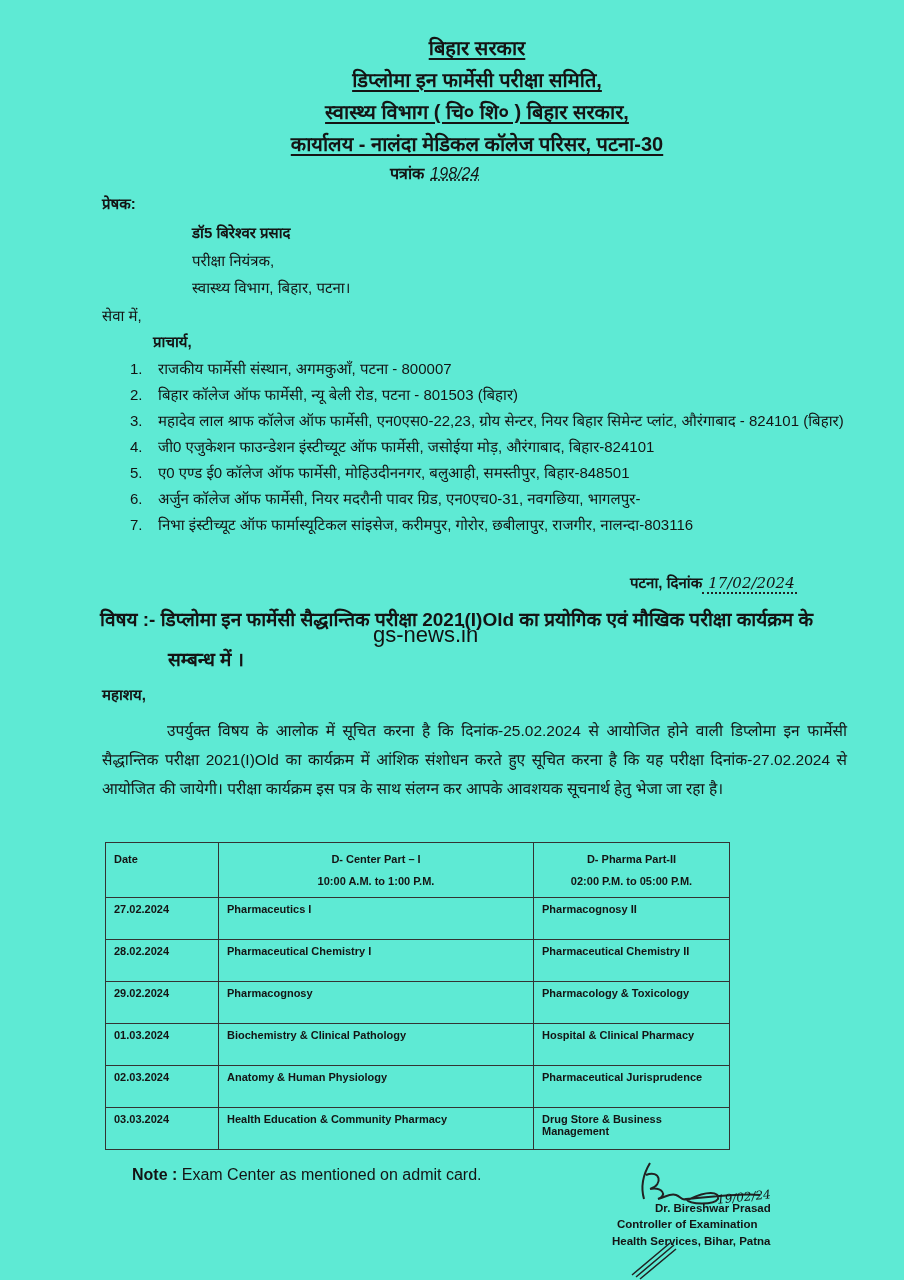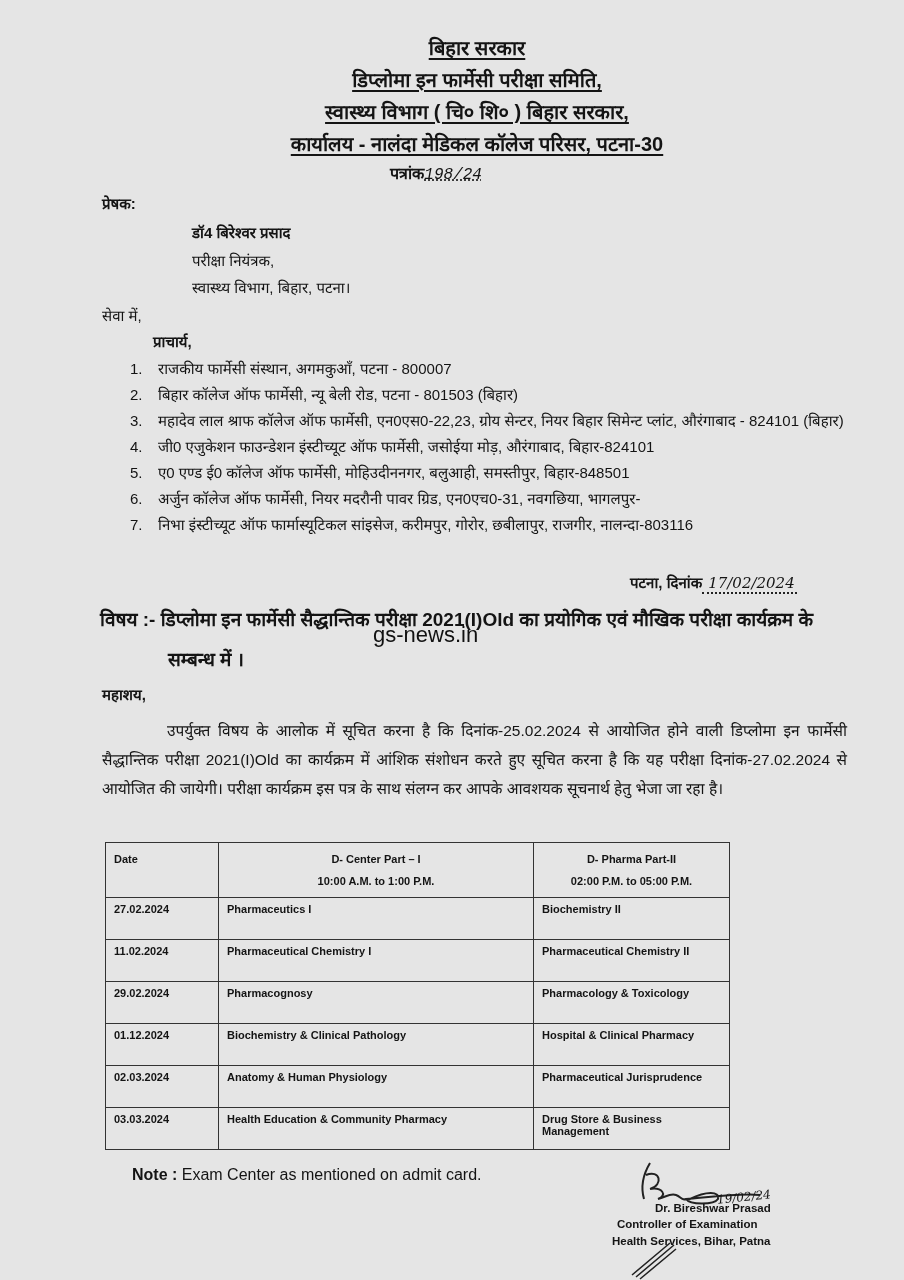--- a/index.html
+++ b/index.html
@@ -1,31 +1,31 @@
 <!DOCTYPE html>
 <html><head>
   <meta charset="utf-8">
   <style>
     html, body { margin: 0; padding: 0; background: #ffffff; }
     body {
       width: 904px; height: 1280px; position: relative; overflow: hidden;
       font-family: "Liberation Sans", "DejaVu Sans", sans-serif;
       color: #141414;
     }
-    .page { position: absolute; left: 0; top: 0; width: 904px; height: 1280px; background: #e5e5e5; }
+    .page { position: absolute; left: 0; top: 0; width: 904px; height: 1280px; background: #5eead4; }
 
     
     .hdr { position: absolute; left: 0; width: 904px; text-align: center; font-weight: bold; }
     .hdr span { text-decoration: underline; text-underline-offset: 3px; }
     .h1 { top: 34px; font-size: 20px; left: 25px; }
     .h2 { top: 66px; font-size: 20px; left: 25px; }
     .h3 { top: 98px; font-size: 20px; left: 25px; }
     .h4 { top: 130px; font-size: 20px; left: 25px; }
     .ref { position: absolute; top: 162px; left: 390px; font-size: 16px; font-weight: bold; }
-    .ref .hand { font-family: Liberation Mono, monospace; font-style: italic; font-weight: normal; text-decoration: underline dotted; }
+    .ref .hand { font-family: Liberation Sans, sans-serif; font-style: italic; font-weight: normal; text-decoration: underline dotted; margin-left: 6px; }
 
     .txt { position: absolute; font-size: 15px; white-space: nowrap; }
     .bold { font-weight: bold; }
 
     
     .list { position: absolute; left: 130px; top: 356px; width: 720px; font-size: 15px; margin: 0; padding: 0; list-style: none; }
     .list li { display: flex; line-height: 26px; }
     .list .num { width: 28px; flex: none; }
     .list .body { flex: 1; }
 
@@ -66,21 +66,21 @@
 
   <div class="hdr h1"><span>बिहार सरकार</span></div>
   <div class="hdr h2"><span>डिप्लोमा इन फार्मेसी परीक्षा समिति,</span></div>
   <div class="hdr h3"><span>स्वास्थ्य विभाग ( चि० शि० ) बिहार सरकार,</span></div>
   <div class="hdr h4"><span>कार्यालय - नालंदा मेडिकल कॉलेज परिसर, पटना-30</span></div>
   <div class="ref">
     <span>पत्रांक</span><span class="hand">198/24</span>
   </div>
 
   <div class="txt bold" style="top:193px; left:102px;">प्रेषक:</div>
-  <div class="txt bold" style="top:222px; left:192px;">डॉ4 बिरेश्वर प्रसाद</div>
+  <div class="txt bold" style="top:222px; left:192px;">डॉ5 बिरेश्वर प्रसाद</div>
   <div class="txt" style="top:250px; left:192px;">परीक्षा नियंत्रक,</div>
   <div class="txt" style="top:277px; left:192px;">स्वास्थ्य विभाग, बिहार, पटना।</div>
 
   <div class="txt" style="top:305px; left:102px;">सेवा में,</div>
   <div class="txt bold" style="top:331px; left:153px;">प्राचार्य,</div>
 
   <ul class="list">
     <li>
         <span class="num">1.</span>
         <span class="body">राजकीय फार्मेसी संस्थान, अगमकुआँ, पटना - 800007</span>
@@ -136,34 +136,34 @@
         <th>
           <div>D- Pharma Part-II</div>
           <div>02:00 P.M. to 05:00 P.M.</div>
         </th>
       </tr>
     </thead>
     <tbody>
       <tr>
         <td>27.02.2024</td>
         <td>Pharmaceutics I</td>
-        <td>Biochemistry II</td>
+        <td>Pharmacognosy II</td>
       </tr>
       <tr>
-        <td>11.02.2024</td>
+        <td>28.02.2024</td>
         <td>Pharmaceutical Chemistry I</td>
         <td>Pharmaceutical Chemistry II</td>
       </tr>
       <tr>
         <td>29.02.2024</td>
         <td>Pharmacognosy</td>
         <td>Pharmacology &amp; Toxicology</td>
       </tr>
       <tr>
-        <td>01.12.2024</td>
+        <td>01.03.2024</td>
         <td>Biochemistry &amp; Clinical Pathology</td>
         <td>Hospital &amp; Clinical Pharmacy</td>
       </tr>
       <tr>
         <td>02.03.2024</td>
         <td>Anatomy &amp; Human Physiology</td>
         <td>Pharmaceutical Jurisprudence</td>
       </tr>
       <tr>
         <td>03.03.2024</td>

